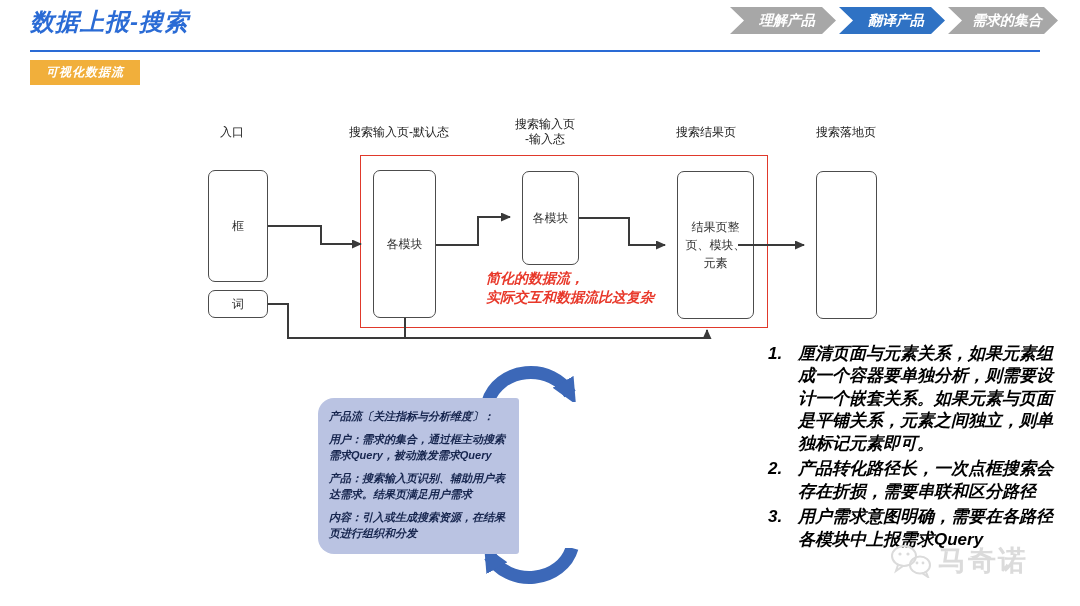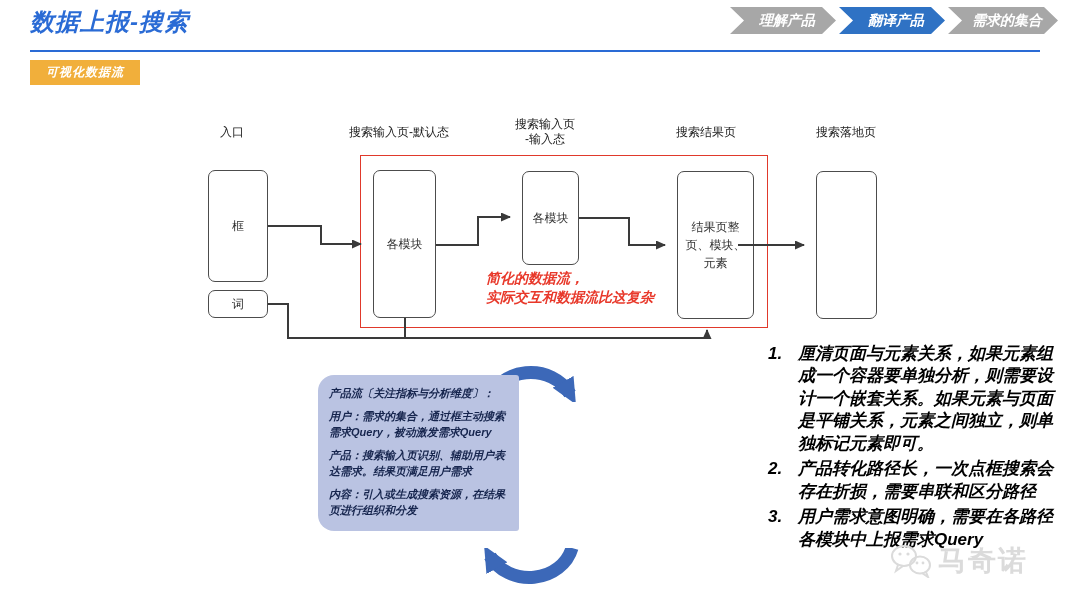--- a/index.html
+++ b/index.html
@@ -39,21 +39,21 @@
     font-size:12px;color:#333;padding:4px;line-height:1.5;
   }
   .red-rect{left:360px;top:155px;width:406px;height:171px;border:1.5px solid #e0392b;}
   .red-note{
     left:570px;top:269px;transform:translateX(-50%);text-align:left;white-space:nowrap;
     color:#e8382a;font-size:14px;font-weight:bold;font-style:italic;line-height:1.35;
   }
   svg.overlay{left:0;top:0;pointer-events:none;}
 
   
-  .panels{left:318px;top:375px;display:flex;gap:20px;}
+  .panels{left:318px;top:398px;display:flex;gap:20px;}
   .panel{
     background:#bac3e2;color:#16254e;font-weight:bold;font-style:italic;
     font-size:11px;line-height:1.45;padding:11px 11px;box-sizing:border-box;height:156px;
   }
   .panel p{margin:0 0 7px;}
   .panel-left{width:201px;border-radius:16px 3px 3px 16px;}
   .panel-right{width:223px;border-radius:3px 16px 16px 3px;}
 
   
   .notes{left:766px;top:343px;width:302px;color:#000;}

